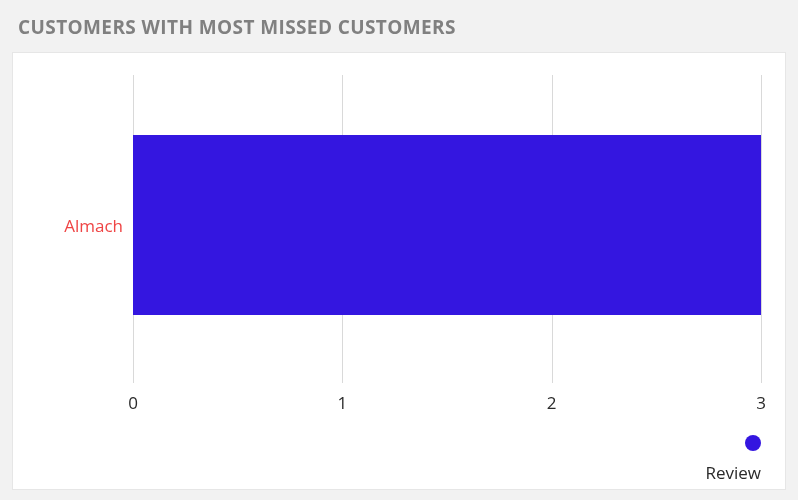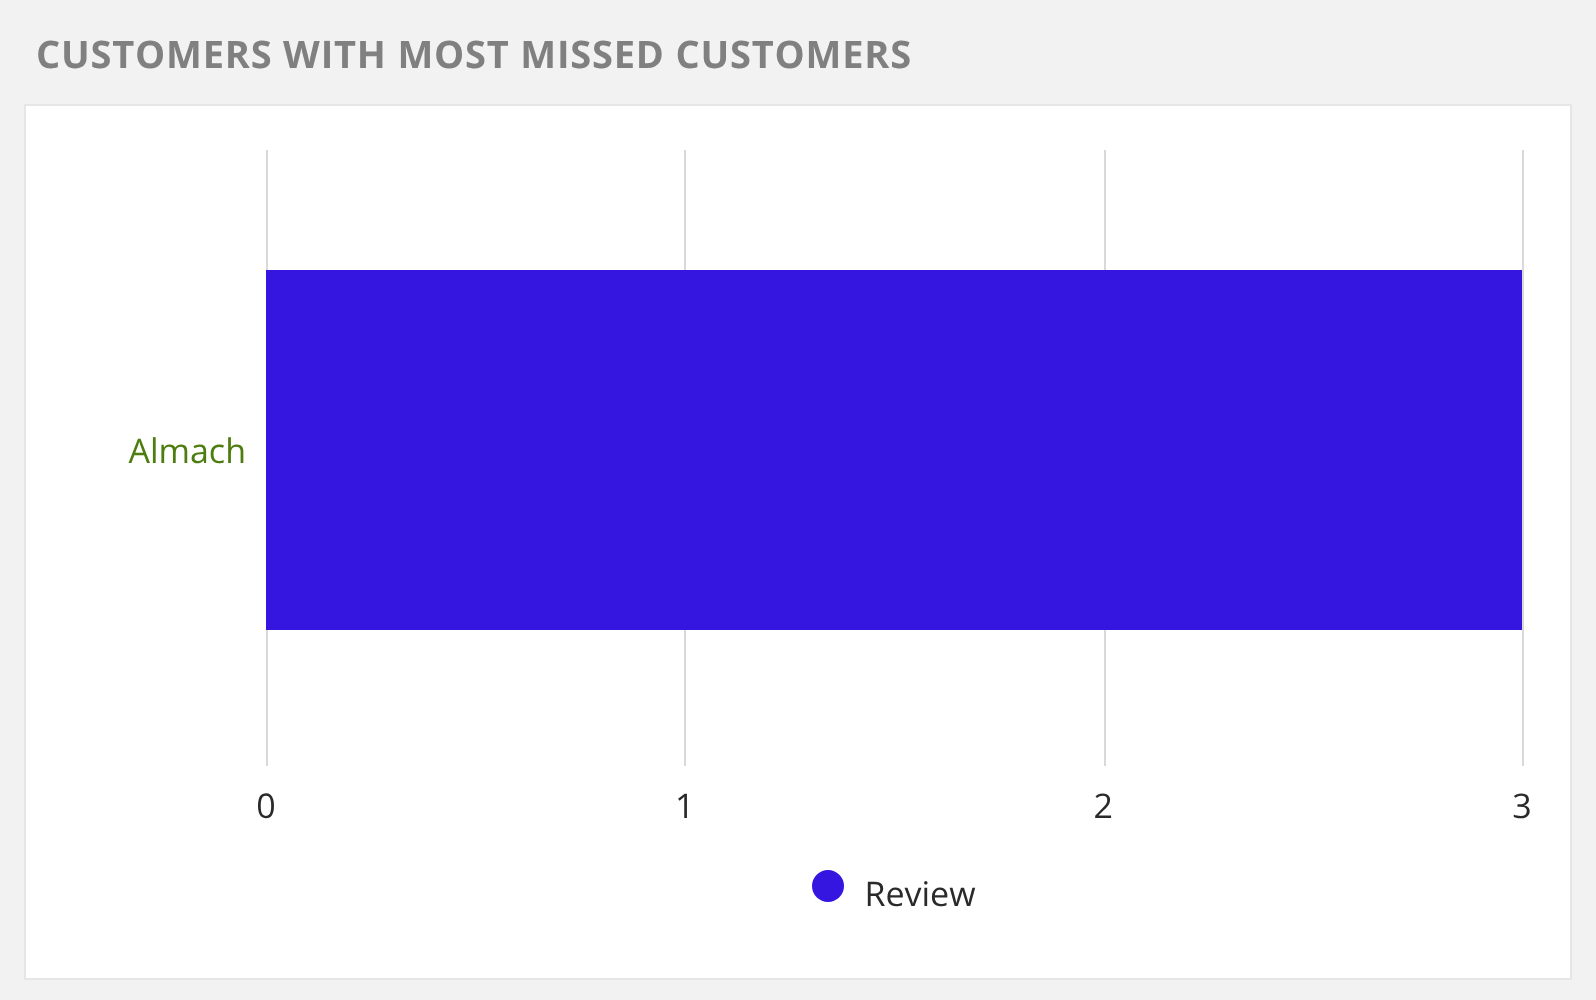--- a/index.html
+++ b/index.html
@@ -66,21 +66,21 @@
     left: 0;
     width: 96px;
     top: 0;
     height: 300px;
   }
   .y-label {
     position: absolute;
     right: 0;
     transform: translateY(-50%);
     font-size: 17px;
-    color: #4d7c0f;
+    color: #ef4444;
     text-align: right;
     white-space: nowrap;
   }
 
   .x-axis {
     position: absolute;
     left: 106px;
     right: 0;
     top: 316px;
     height: 24px;
@@ -92,22 +92,23 @@
     color: #2a2a2a;
   }
 
   .legend {
     position: absolute;
     left: 106px;
     right: 0;
     top: 360px;
     display: flex;
     justify-content: center;
-    align-items: flex-start;
+    align-items: flex-end;
     gap: 10px;
+    flex-direction: column;
   }
   .swatch {
     width: 16px;
     height: 16px;
     border-radius: 50%;
     display: inline-block;
   }
   .legend-text {
     font-size: 17px;
     color: #2a2a2a;

